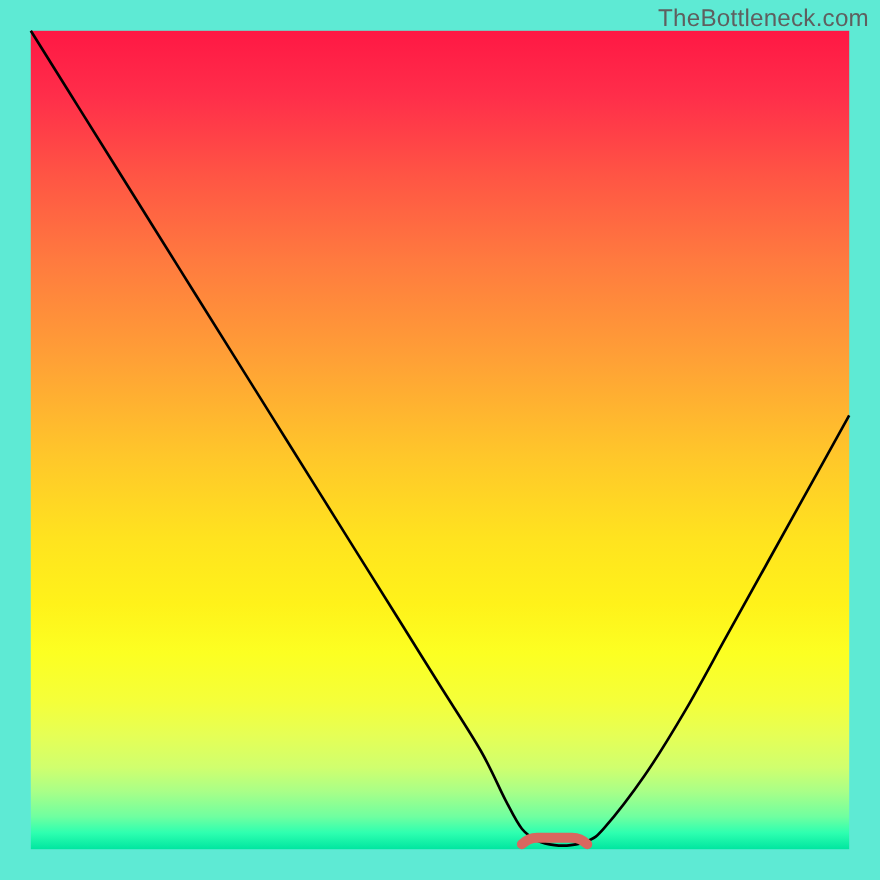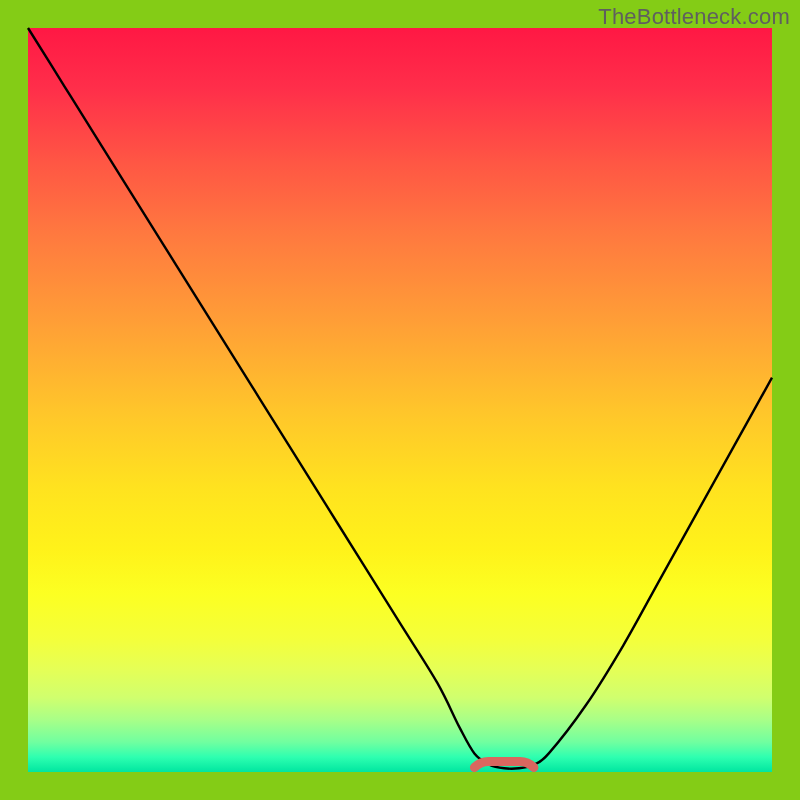--- a/index.html
+++ b/index.html
@@ -10,21 +10,21 @@
     background: #000;
     overflow: hidden;
     font-family: Arial, Helvetica, sans-serif;
   }
   .frame {
     position: absolute;
     left: 0;
     top: 0;
     width: 800px;
     height: 800px;
-    background: #84cc16;
+    background: #5eead4;
   }
   .plot {
     position: absolute;
     left: 28px;
     top: 28px;
     width: 744px;
     height: 744px;
     
     background: linear-gradient(to bottom,
       #ff1844 0%,

